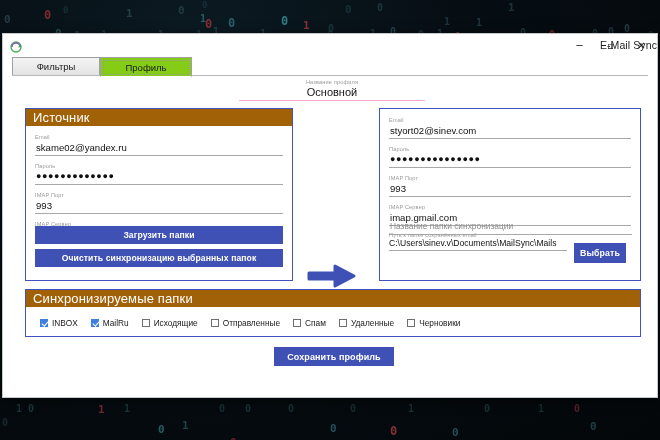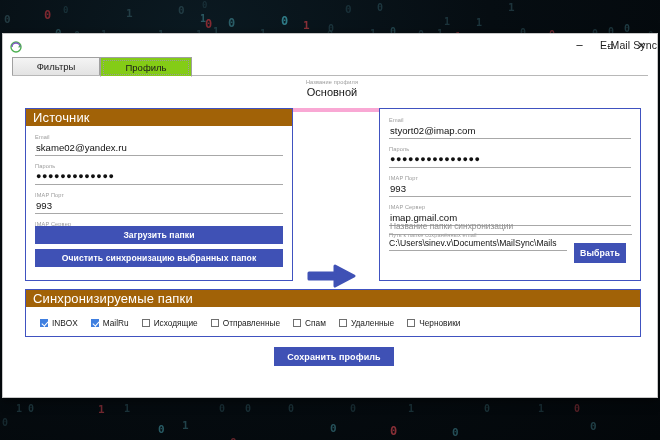--- a/index.html
+++ b/index.html
@@ -152,22 +152,22 @@
     font-size: 5.6px;
     color: #9b9b9b;
     letter-spacing: .15px;
   }
   #profile-name .fld-label { text-align: center; }
   #profile-name .fld-value {
     font-size: 11px;
     color: #141414;
     text-align: center;
     padding-top: 1px;
-    padding-bottom: 10px;
-    border-bottom: 4px solid #f9a8d4;
+    padding-bottom: 2px;
+    border-bottom: 1px solid #f9a8d4;
   }
 
   
   .panel {
     position: absolute;
     box-sizing: border-box;
     border: 1px solid #4052c0;
     background: #fff;
   }
   .panel-header {
@@ -456,21 +456,21 @@
     <div id="sync-arrow">
       <svg width="50" height="28" viewBox="0 0 50 28">
         <path d="M2 11 H28 V4 L47 14 L28 24 V17 H2 Z" fill="#3f51b5" stroke="#3f51b5" stroke-width="3" stroke-linejoin="round"></path>
       </svg>
     </div>
 
     <div class="panel" id="panel-target">
       <div class="panel-body">
         <div class="field">
           <div class="fld-label">Email</div>
-          <div class="fld-value">styort02@imap.com</div>
+          <div class="fld-value">styort02@sinev.com</div>
         </div>
         <div class="field">
           <div class="fld-label">Пароль</div>
           <div class="fld-value pw">●●●●●●●●●●●●●●●</div>
         </div>
         <div class="field">
           <div class="fld-label">IMAP Порт</div>
           <div class="fld-value">993</div>
         </div>
         <div class="field">

